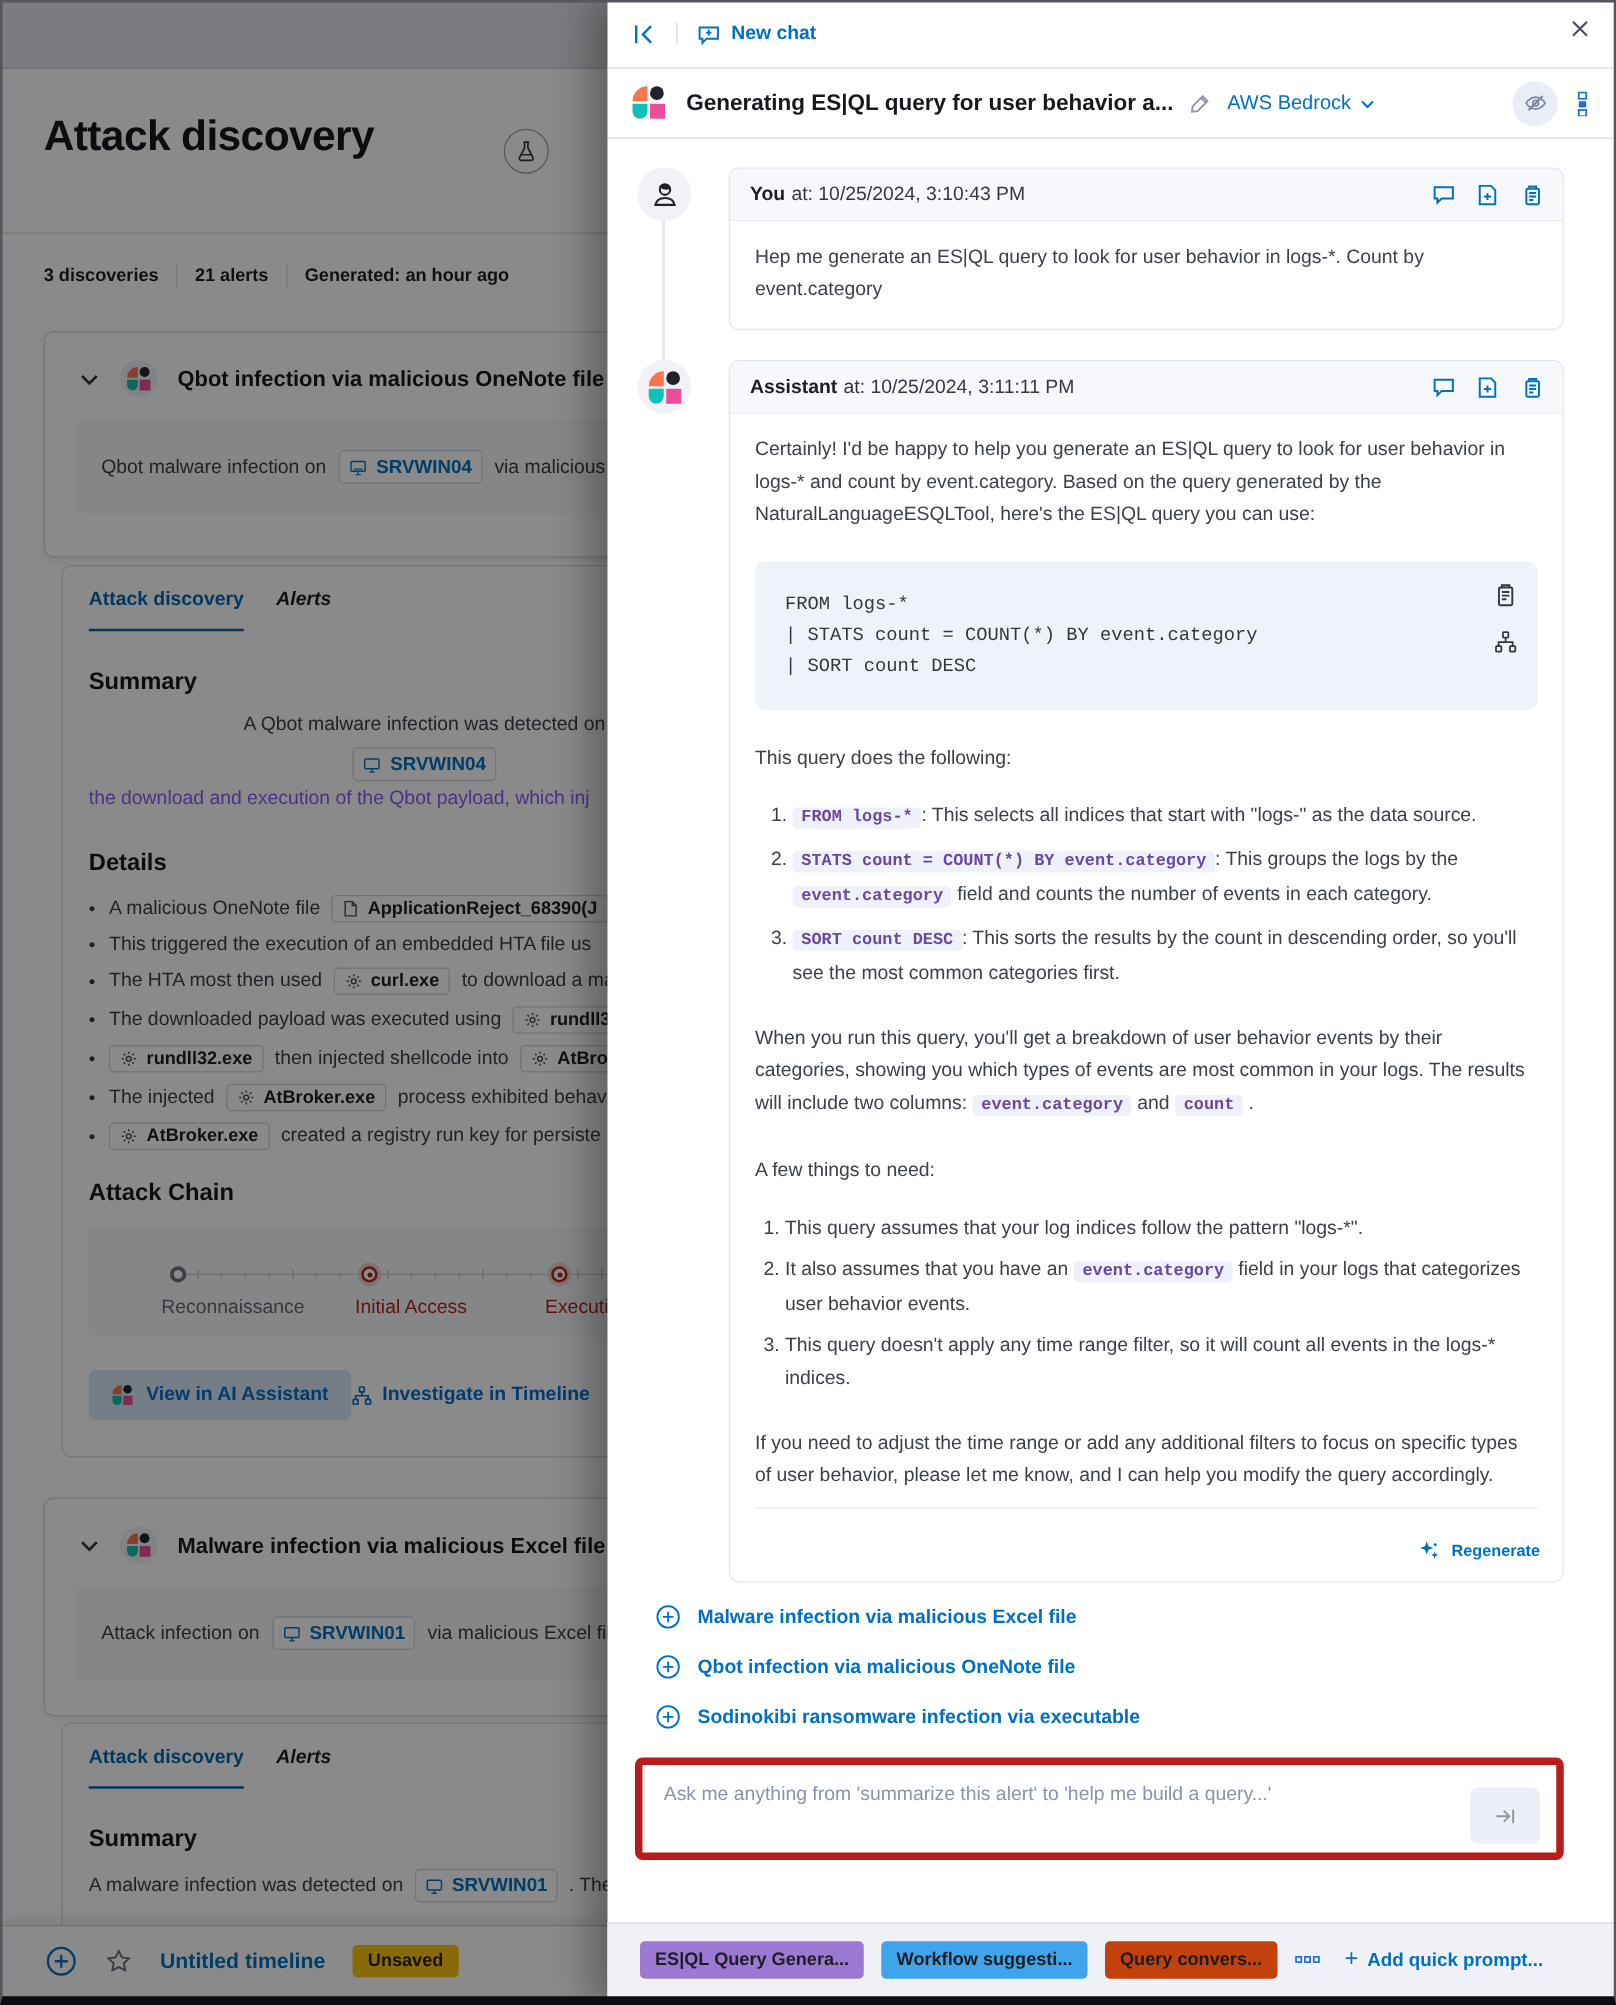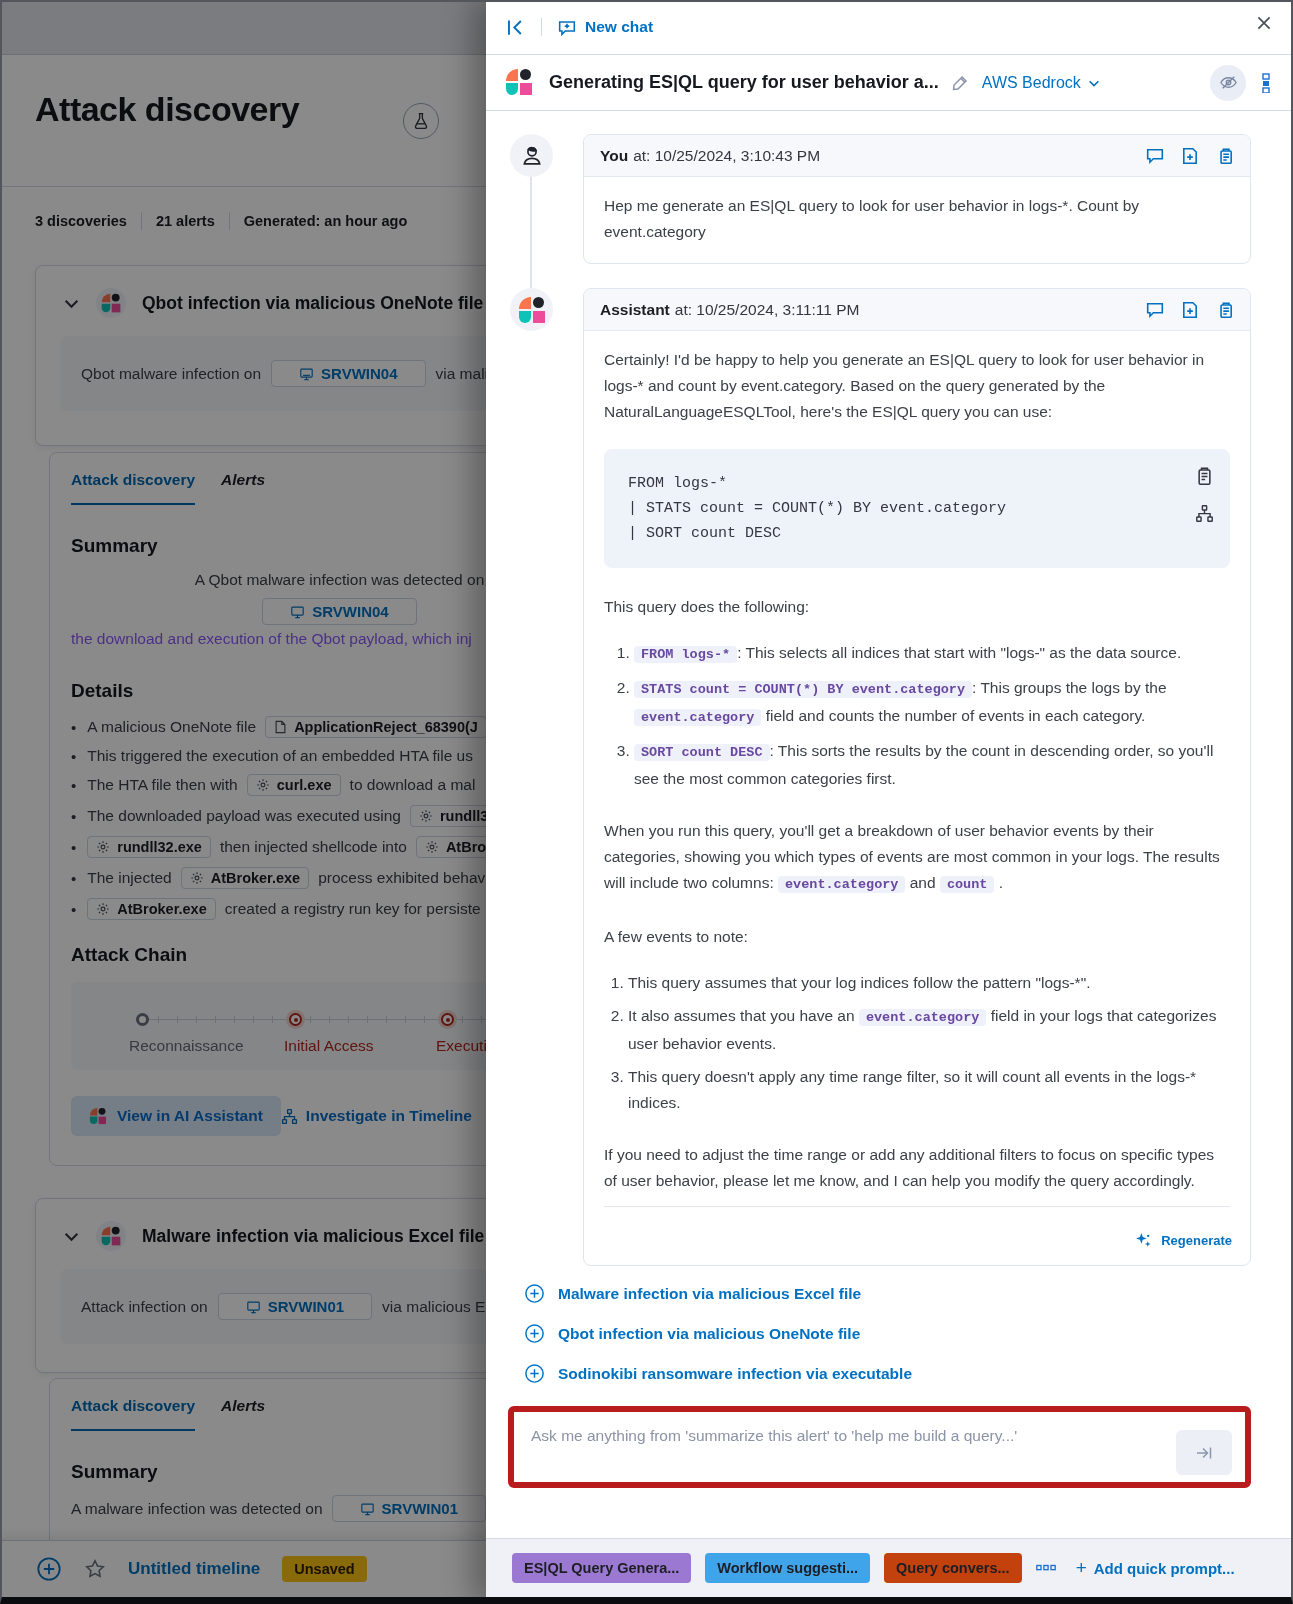--- a/index.html
+++ b/index.html
@@ -19,21 +19,21 @@
   .card { position:absolute; left:35px; width:560px; background:#fff; border:1px solid #d3dae6; border-radius:8px; box-shadow:0 2px 6px rgba(30,40,60,.08); }
   .card-head { display:flex; align-items:center; gap:16px; padding:22px 0 0 27px; }
   .card-title { font-size:17.5px; font-weight:700; color:#16191f; white-space:nowrap; }
   .ai-logo { position:relative; width:26px; height:26px; display:grid; grid-template-columns:12px 12px; grid-template-rows:12px 12px; gap:2px; }
   .ai-logo .q1 { background:#fa744e; border-radius:100% 0 0 0; }
   .ai-logo .q2 { background:#20232a; border-radius:50%; width:11px; height:11px; }
   .ai-logo .q3 { background:#0fc2b8; border-radius:0 0 100% 100%; }
   .ai-logo .q4 { background:#ed4c9b; }
   .logo-circle { width:34px; height:34px; border-radius:50%; background:#f0f2f8; display:flex; align-items:center; justify-content:center; }
   .chipbox { margin:18px 0 0 25px; width:520px; background:#f6f8fb; border-radius:6px; padding:24px 20px; display:flex; align-items:center; gap:10px; font-size:15.5px; color:#3c4048; white-space:nowrap; }
-  .echip { display:inline-flex; align-items:center; gap:7px; border:1px solid #cdd4e2; background:#fff; border-radius:4px; padding:4px 27px; color:#0071c2; font-weight:600; font-size:15px; white-space:nowrap; }
+  .echip { display:inline-flex; align-items:center; gap:7px; border:1px solid #cdd4e2; background:#fff; border-radius:4px; padding:4px 7px; color:#0071c2; font-weight:600; font-size:15px; white-space:nowrap; }
   .pchip { display:inline-flex; align-items:center; gap:7px; border:1px solid #cdd4e2; background:#fff; border-radius:4px; padding:2px 8px; color:#1d1e24; font-weight:700; font-size:14.5px; white-space:nowrap; }
 
   .acc { position:absolute; left:49px; width:560px; background:#fff; border:1px solid #d3dae6; border-radius:8px; padding:18px 0 0 21px; overflow:hidden; }
   .tabs { display:flex; gap:26px; }
   .tab { font-size:15.5px; font-weight:700; padding-bottom:14px; white-space:nowrap; }
   .tab.active { color:#0068b1; border-bottom:2px solid #0068b1; }
   .tab.idle { color:#1d1e24;font-style:italic; }
   .h2 { font-size:19px; font-weight:700; color:#16191f; }
   .ptext { font-size:15.5px; color:#8b5cf6; line-height:27px; white-space:nowrap; }
   .prow { display:flex; align-items:center; gap:9px; font-size:15.5px; color:#3c4048; white-space:nowrap; margin-top:6px; }
@@ -177,21 +177,21 @@
           <svg width="13" height="14" viewBox="0 0 14 16" fill="none" stroke="#454b54" stroke-width="1.3">
               <path d="M2 1.5h6.5L12 5v9.5H2zM8.5 1.5V5H12"></path>
             </svg>
           <span>ApplicationReject_68390(J</span>
         </span>
       </li>
       <li>
           <span>This triggered the execution of an embedded HTA file us</span>
         </li>
       <li>
-        <span>The HTA file then with</span>
+        <span>The HTA most then used</span>
         <span class="pchip">
           <svg width="14" height="14" viewBox="0 0 16 16" fill="none" stroke="#454b54" stroke-width="1.3">
               <circle cx="8" cy="8" r="2.2"></circle>
               <path d="M8 1.5v2M8 12.5v2M1.5 8h2M12.5 8h2M3.4 3.4l1.4 1.4M11.2 11.2l1.4 1.4M12.6 3.4l-1.4 1.4M4.8 11.2l-1.4 1.4"></path>
             </svg>
           <span>curl.exe</span>
         </span>
         <span>to download a mal</span>
       </li>
       <li>
@@ -475,21 +475,21 @@
       <ol class="olist">
         <li><span class="icode">FROM logs-*</span><span>: This selects all indices that start with "logs-" as the data source.</span></li>
         <li><span class="icode">STATS count = COUNT(*) BY event.category</span><span>: This groups the logs by the </span><span class="icode">event.category</span><span> field and counts the number of events in each category.</span></li>
         <li><span class="icode">SORT count DESC</span><span>: This sorts the results by the count in descending order, so you'll see the most common categories first.</span></li>
       </ol>
 
       <div class="p">
         <span>When you run this query, you'll get a breakdown of user behavior events by their categories, showing you which types of events are most common in your logs. The results will include two columns: </span><span class="icode">event.category</span><span> and </span><span class="icode">count</span><span> .</span>
       </div>
 
-      <div class="p">A few events to note:</div>
+      <div class="p">A few things to need:</div>
 
       <ol class="olist" style="padding-left:24px;">
         <li><span>This query assumes that your log indices follow the pattern "logs-*".</span></li>
         <li><span>It also assumes that you have an </span><span class="icode">event.category</span><span> field in your logs that categorizes user behavior events.</span></li>
         <li><span>This query doesn't apply any time range filter, so it will count all events in the logs-* indices.</span></li>
       </ol>
 
       <div class="p">If you need to adjust the time range or add any additional filters to focus on specific types of user behavior, please let me know, and I can help you modify the query accordingly.</div>
     </div>
     <div class="hrline"></div>

